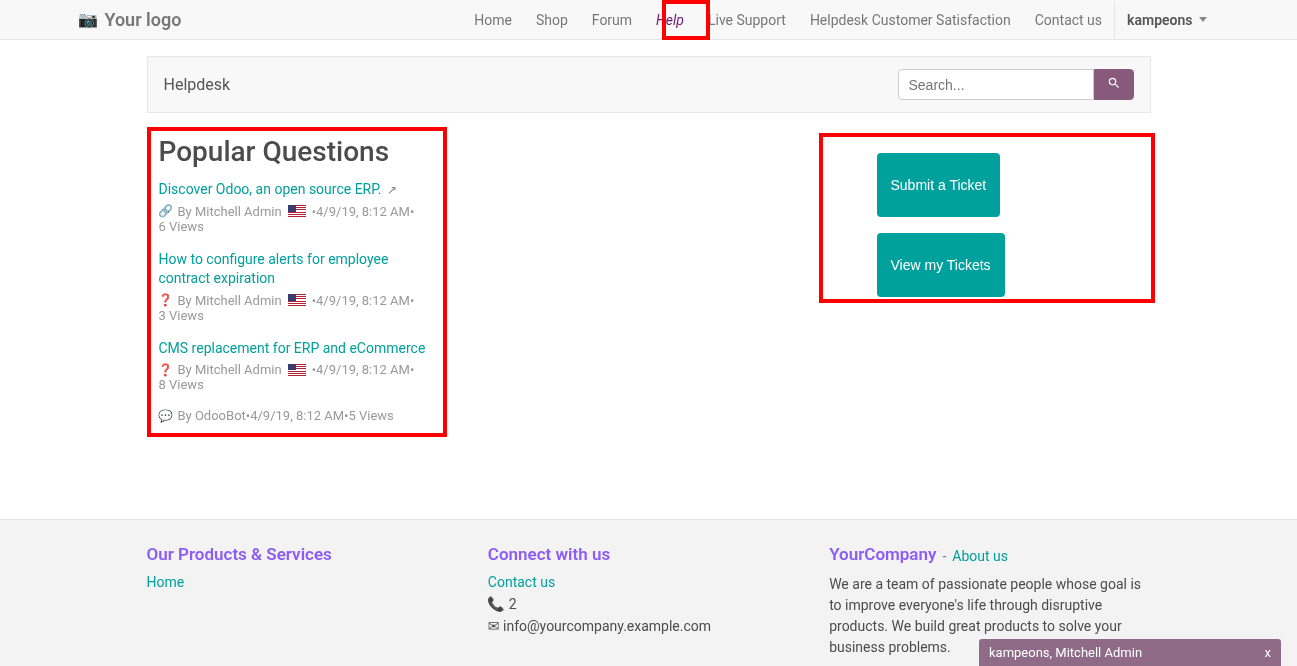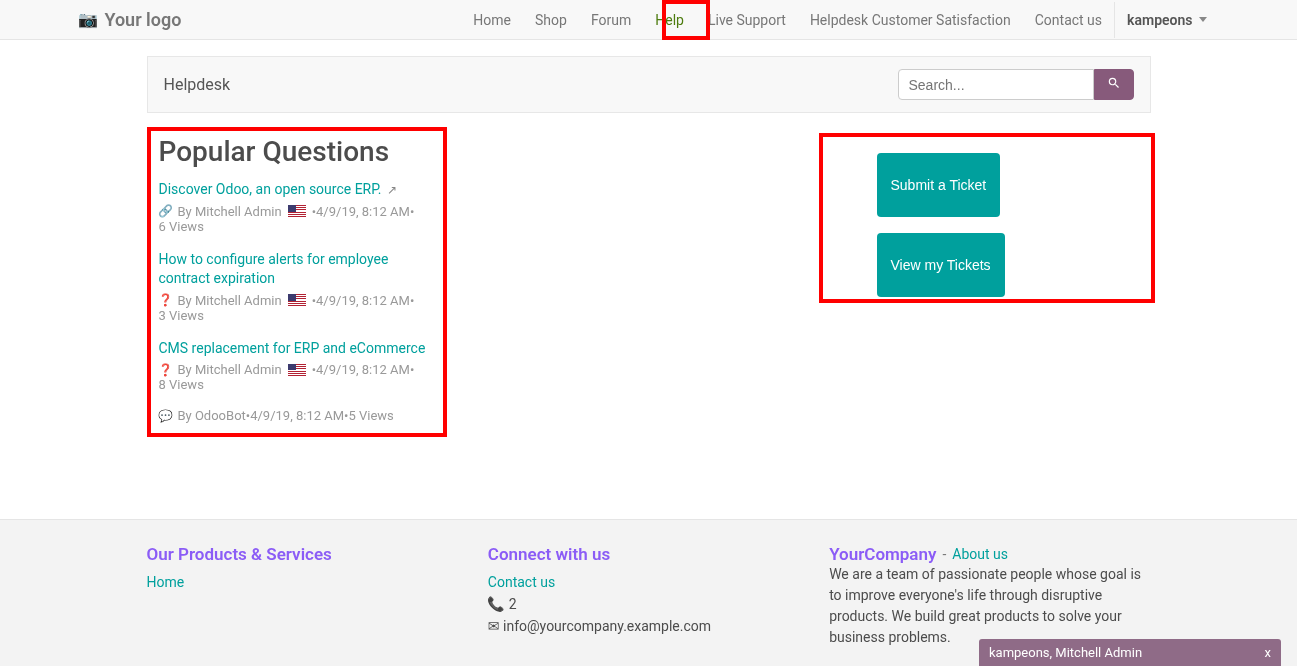--- a/index.html
+++ b/index.html
@@ -5,21 +5,21 @@
     * { margin: 0; padding: 0; box-sizing: border-box; }
     body { font-family: -apple-system, BlinkMacSystemFont, "Segoe UI", Roboto, sans-serif; font-size: 14px; color: #4c4c4c; background: #fff; }
     
     .navbar { background: #f8f8f8; border-bottom: 1px solid #e5e5e5; padding: 0 20px; height: 40px; display: flex; align-items: center; }
     .navbar-inner { width: 100%; max-width: 1140px; margin: 0 auto; display: flex; align-items: center; justify-content: space-between; }
     .logo-wrap { display: flex; align-items: center; color: #777; font-weight: 600; font-size: 18px; }
     .logo-icon { margin-right: 6px; font-size: 16px; }
     .nav-items { display: flex; align-items: center; list-style: none; }
     .nav-items li { padding: 10px 12px; }
     .nav-items a { color: #777; text-decoration: none; cursor: pointer; }
-    .nav-items li.active a { color: #4d7c0f; }
+    .nav-items li.active a { color: #701a75; font-style: italic; }
     .user-menu { display: flex; align-items: center; color: #555; font-weight: 600; padding: 10px 12px; border-left: 1px solid #e5e5e5; cursor: pointer; }
     .caret { margin-left: 6px; display: inline-block; width: 0; height: 0; border-left: 4px solid transparent; border-right: 4px solid transparent; border-top: 5px solid #888; }
     
     .red-box-nav { position: absolute; top: 0; left: 662px; width: 48px; height: 40px; border: 4px solid #ff0000; pointer-events: none; }
     
     .subbar { background: #f8f8f8; border: 1px solid #e7e7e7; max-width: 1004px; margin: 16px auto 0; padding: 12px 16px; display: flex; align-items: center; justify-content: space-between; }
     .subbar-title { font-size: 16px; color: #555; }
     .search-wrap { display: flex; }
     .search-input { width: 196px; padding: 6px 10px; border: 1px solid #ccc; border-top-left-radius: 4px; border-bottom-left-radius: 4px; font-size: 14px; outline: none; }
     .search-btn { background: #875a7b; border: 1px solid #875a7b; color: #fff; padding: 6px 12px; border-top-right-radius: 4px; border-bottom-right-radius: 4px; cursor: pointer; }
@@ -40,21 +40,21 @@
     .main-right { width: 320px; position: relative; padding: 24px 10px; }
     .red-box-right { position: absolute; left: -12px; top: 4px; width: 336px; height: 170px; border: 4px solid #ff0000; pointer-events: none; }
     .btn-teal { display: inline-block; background: #00a09d; color: #fff; text-decoration: none; padding: 24px 14px; border-radius: 4px; margin-bottom: 16px; margin-left: 36px; cursor: pointer; border: none; font-size: 14px; }
     
     .footer { background: #f3f3f3; border-top: 1px solid #e5e5e5; margin-top: 60px; padding: 24px 0 12px; }
     .footer-inner { max-width: 1004px; margin: 0 auto; display: flex; justify-content: space-between; gap: 20px; }
     .footer-col { flex: 1; }
     .footer-col h4 { font-size: 17px; font-weight: 600; margin-bottom: 10px; color: #8b5cf6; }
     .footer-col a.teal { color: #00a09d; text-decoration: none; }
     .footer-col p { color: #4c4c4c; line-height: 1.5; margin-bottom: 10px; }
-    .footer-company { display: flex; align-items: center; gap: 6px; }
+    .footer-company { display: flex; align-items: flex-end; gap: 6px; margin-bottom: 10px; }
     .footer-company h4 { margin-bottom: 0; }
     .footer-company span { color: #777; }
     .contact-line { margin: 6px 0; color: #4c4c4c; }
     
     .chat-bar { position: fixed; bottom: 0; right: 16px; width: 302px; background: #8f6b87; color: #fff; padding: 6px 10px; font-size: 13px; display: flex; justify-content: space-between; align-items: center; border-top-left-radius: 3px; border-top-right-radius: 3px; cursor: pointer; }
     .chat-close { cursor: pointer; }
     
     svg { width: 18px; height: 18px; fill: #555; }
   </style>
 </head>

